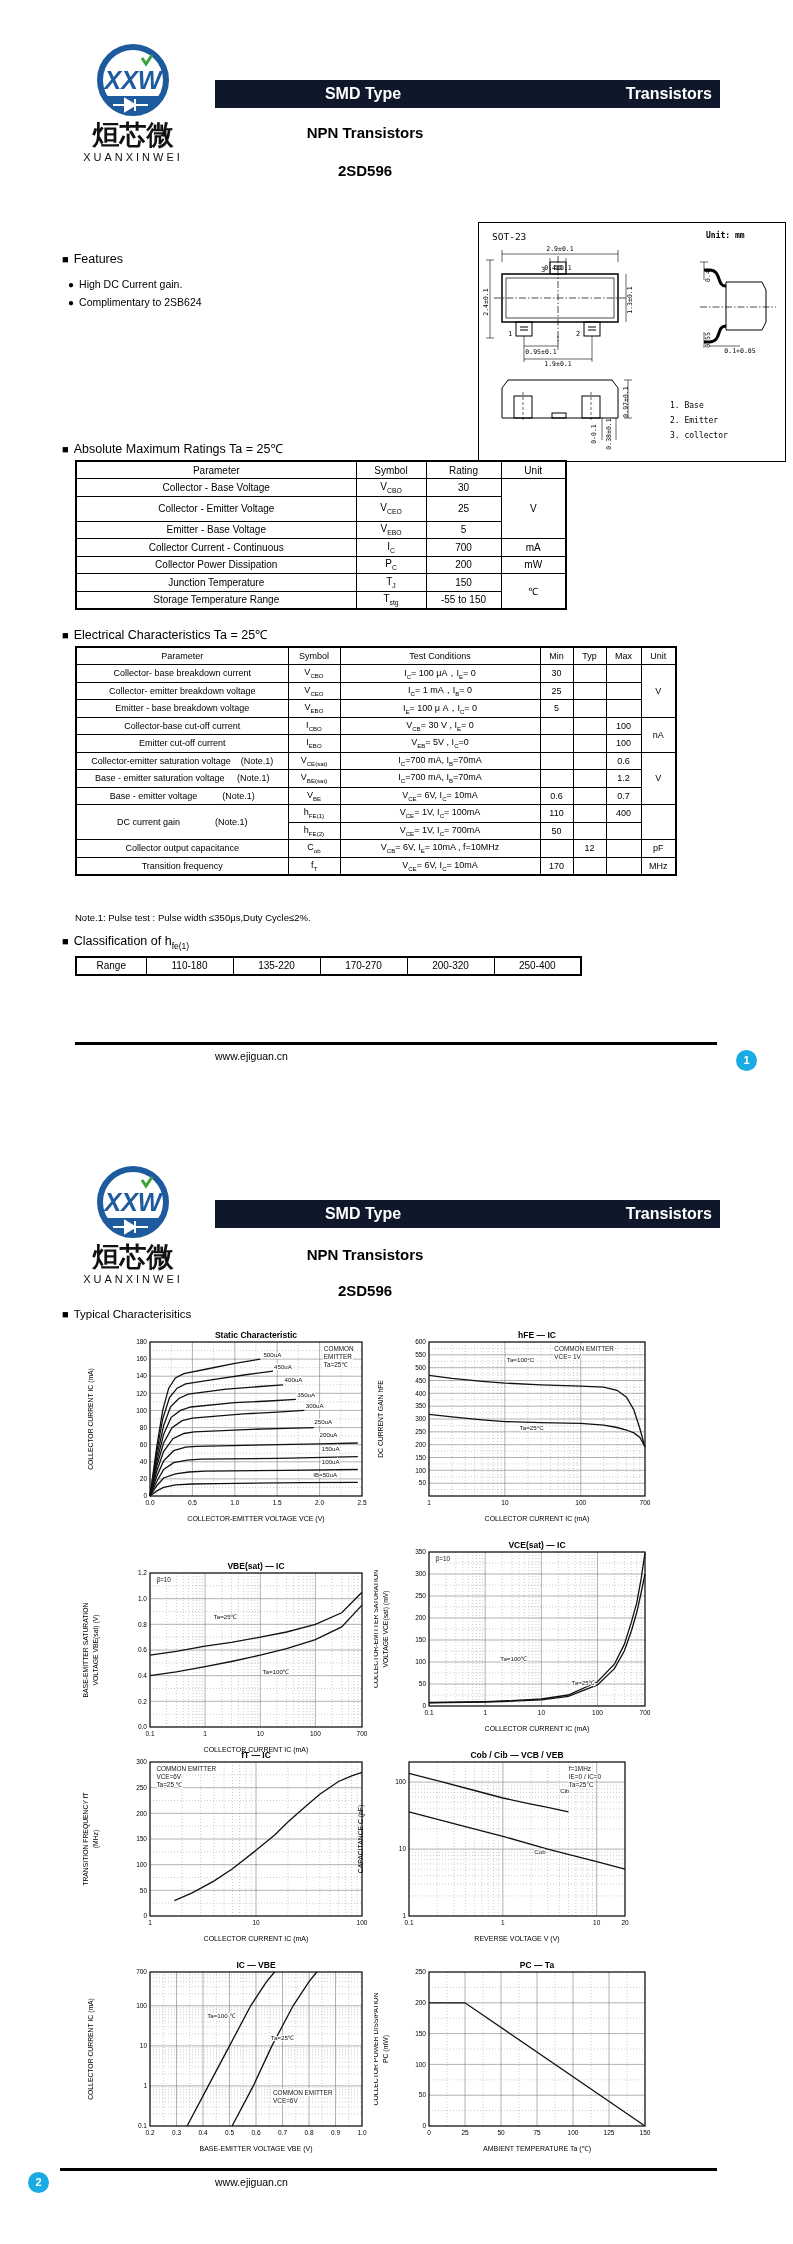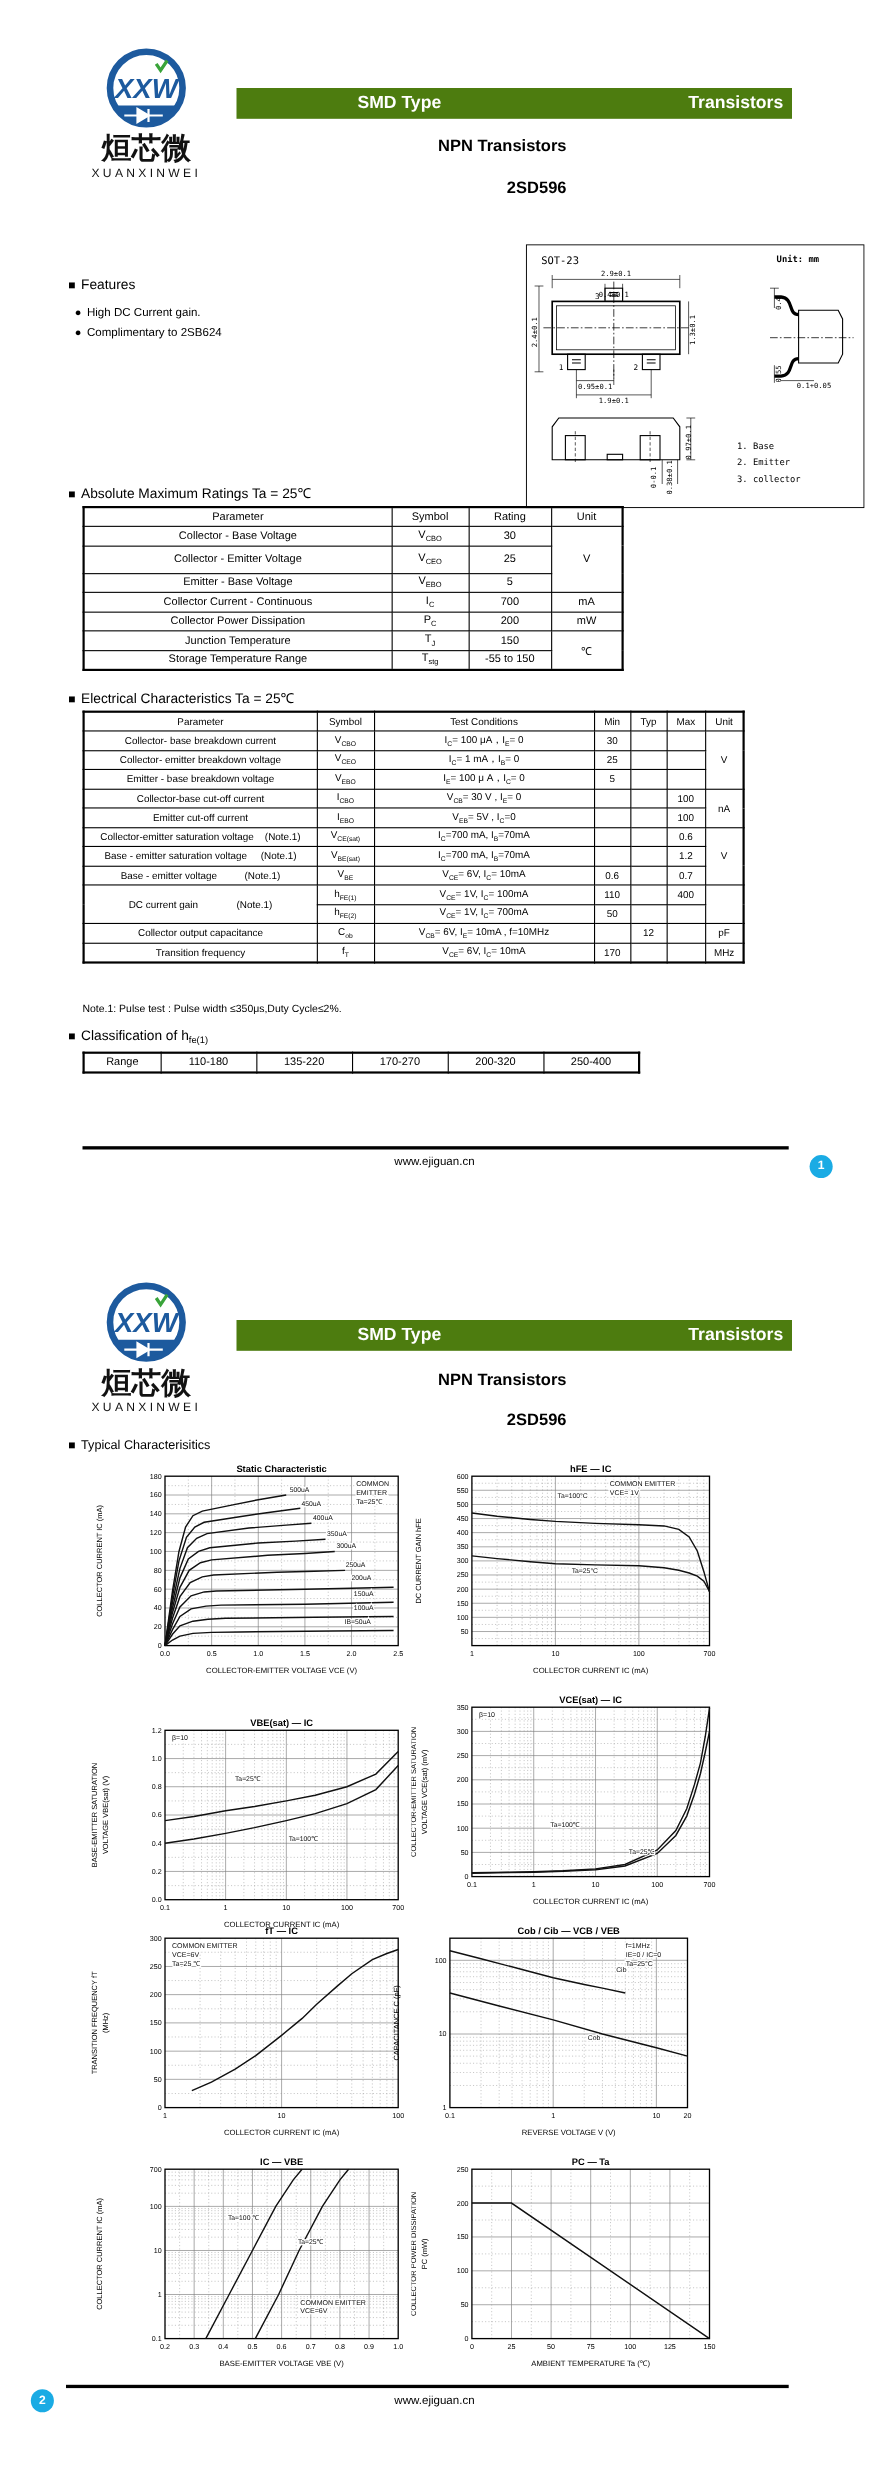--- a/index.html
+++ b/index.html
@@ -1,31 +1,31 @@
 <!DOCTYPE html>
 <html><head>
 <meta charset="utf-8">
 <style>
   html,body{margin:0;padding:0}
   body{width:793px;height:2244px;position:relative;background:#fff;
        font-family:"Liberation Sans",sans-serif;color:#000;}
   .page{position:absolute;left:0;width:793px;height:1122px;background:#fff;overflow:hidden}
   .abs{position:absolute}
-  .banner{background:#4d7c0f;height:28px}
+  .banner{background:#0f172a;height:28px}
   .banner span{color:#fff;font-weight:bold;font-size:16px;line-height:28px}
-  .doc-title{font-weight:bold;font-size:15px;text-align:right}
+  .doc-title{font-weight:bold;font-size:15px;text-align:center}
   .sec-head{font-size:12.5px}
   .sq{font-size:11px;margin-right:5px}
   .bullet{font-size:10px;margin-right:5px}
   .feat{font-size:10.5px}
   .dtable{border-collapse:collapse;border:2px solid #000;table-layout:fixed}
   .dtable td,.dtable th{border:1px solid #000;text-align:center;padding:0 3px;font-weight:normal;overflow:hidden;white-space:nowrap}
   .al{text-align:left}
   sub{font-size:68%}
-  .site{font-size:10.5px;text-align:center}
+  .site{font-size:10.5px;text-align:left}
   .pgnum{width:21px;height:21px;border-radius:50%;background:#1aabe4;color:#fff;
          font-size:11px;font-weight:bold;text-align:center;line-height:21px}
   .fline{background:#000;height:3px}
   .pkg text{font-family:"DejaVu Sans Mono",monospace}
 </style>
 </head>
 <body>
 
 <div class="page" style="top:0">
 

